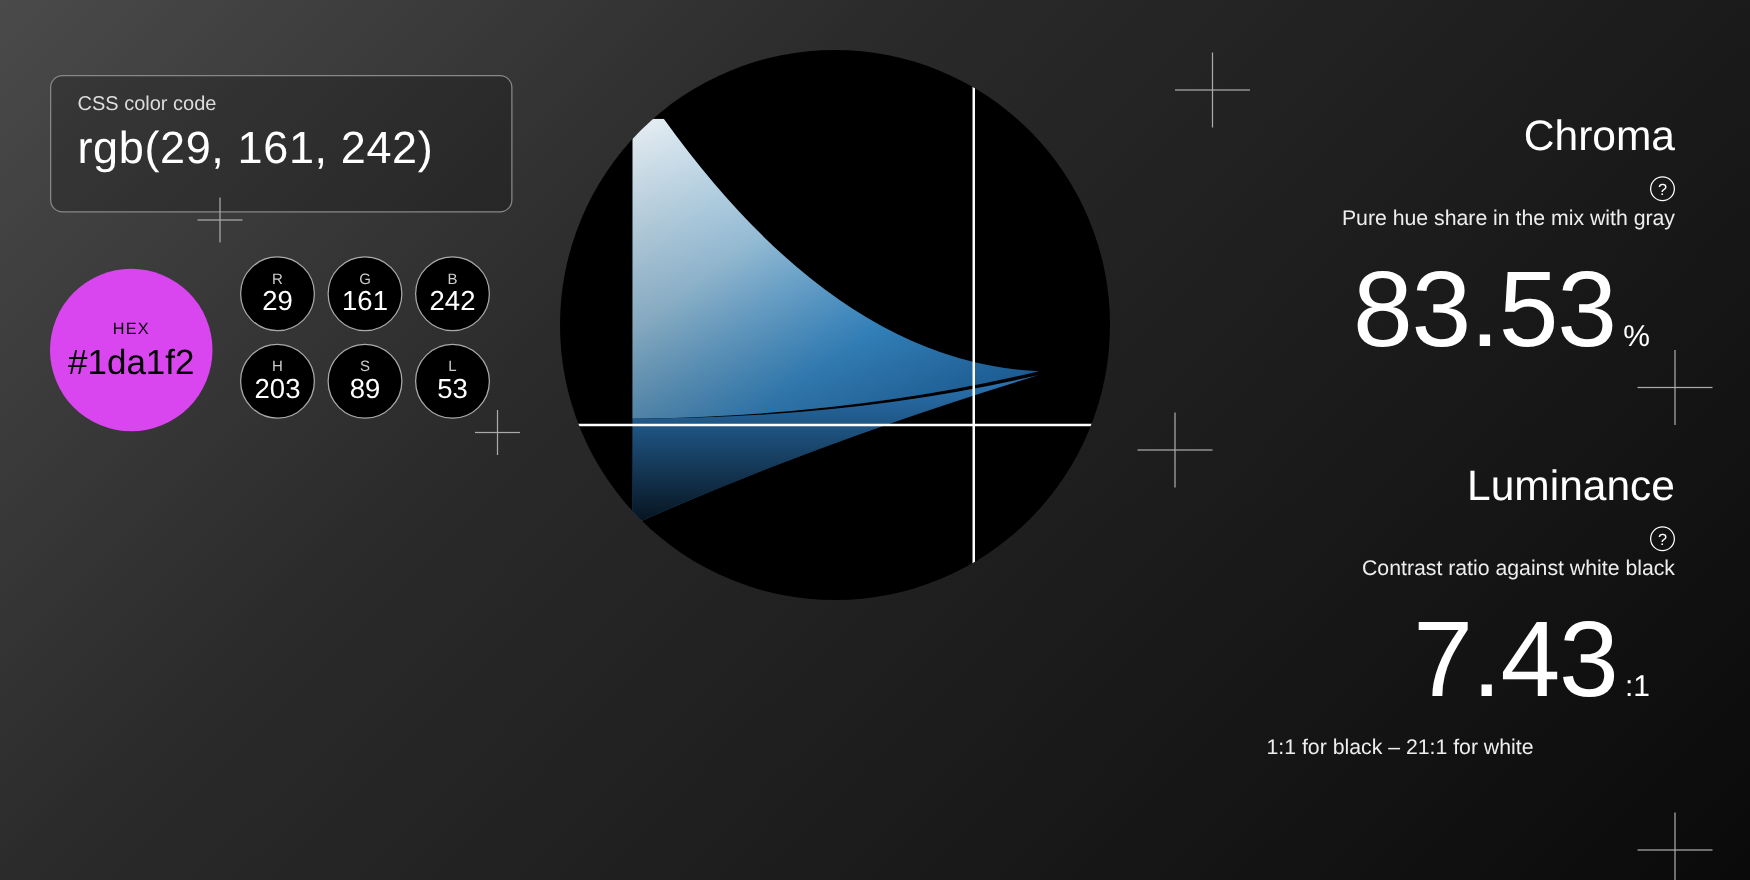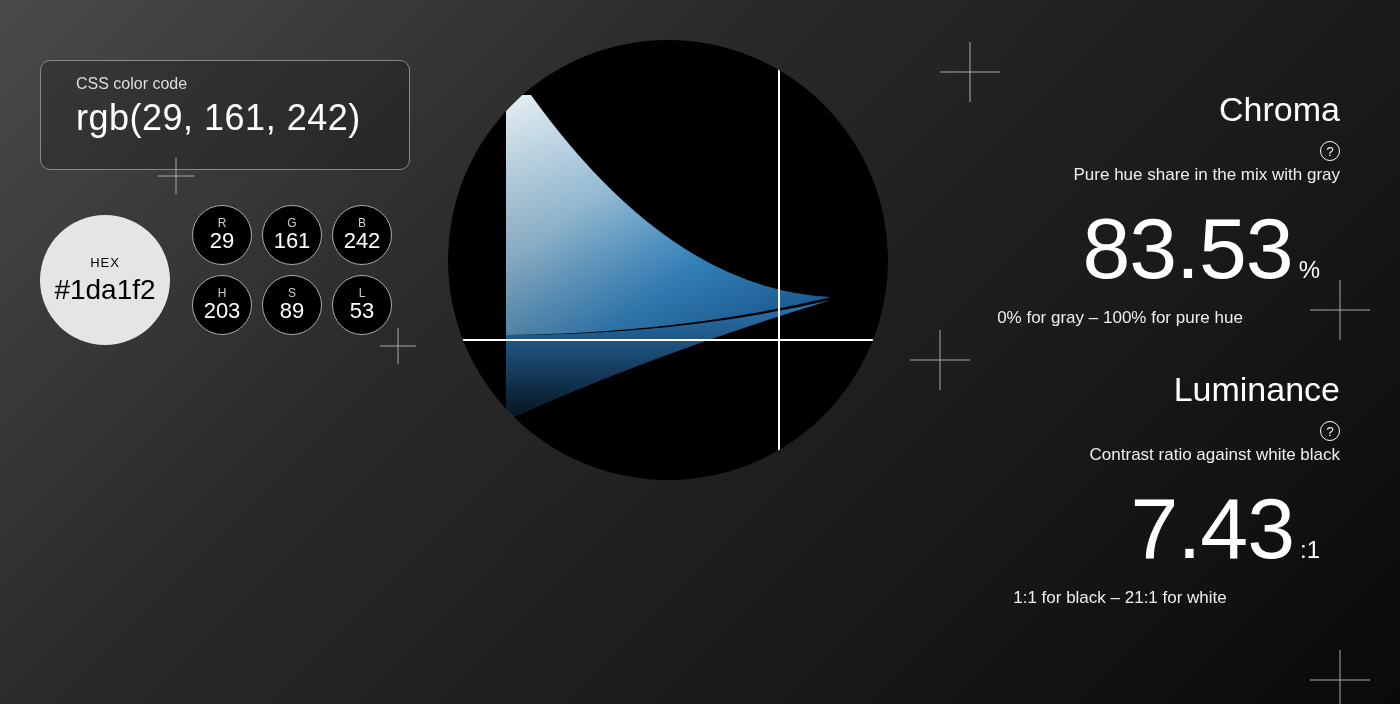--- a/index.html
+++ b/index.html
@@ -13,21 +13,21 @@
   }
   
   .css-box {
     position: absolute;
     left: 40px;
     top: 60px;
     width: 370px;
     height: 110px;
     border: 1px solid #888;
     border-radius: 10px;
-    padding: 14px 35px;
+    padding: 14px 21px;
     background: rgba(0,0,0,0.2);
   }
   .css-box .label { font-size: 16px; color: #ddd; font-weight: 300; }
   .css-box .value { font-size: 36px; color: #fff; font-weight: 300; margin-top: 4px; letter-spacing: 0.5px; }
   
   .hex-swatch {
     position: absolute;
     left: 40px;
     top: 215px;
     width: 130px;
@@ -117,21 +117,21 @@
   .c6 { right: 30px;  top: 650px; }
 </style>
 </head>
 <body>
 
 <div class="css-box">
   <div class="label">CSS color code</div>
   <div class="value">rgb(29, 161, 242)</div>
 </div>
 
-<div class="hex-swatch" style="background:#e5e5e5">
+<div class="hex-swatch" style="background:#d946ef">
   <div class="label">HEX</div>
   <div class="value">#1da1f2</div>
 </div>
 
 <div class="chips">
   <div class="chip">
       <span class="k">R</span>
       <span class="v">29</span>
     </div>
   <div class="chip">
@@ -184,21 +184,20 @@
 
 <div class="metric chroma">
   <h2>
     <span>Chroma</span>
     <span class="help">?</span>
   </h2>
   <div class="sub">Pure hue share in the mix with gray</div>
   <div class="big">
     <span>83.53</span><span class="unit">%</span>
   </div>
-  <div class="caption">0% for gray – 100% for pure hue</div>
 </div>
 
 <div class="metric luminance">
   <h2>
     <span>Luminance</span>
     <span class="help">?</span>
   </h2>
   <div class="sub">Contrast ratio against white black</div>
   <div class="big">
     <span>7.43</span><span class="unit">:1</span>

